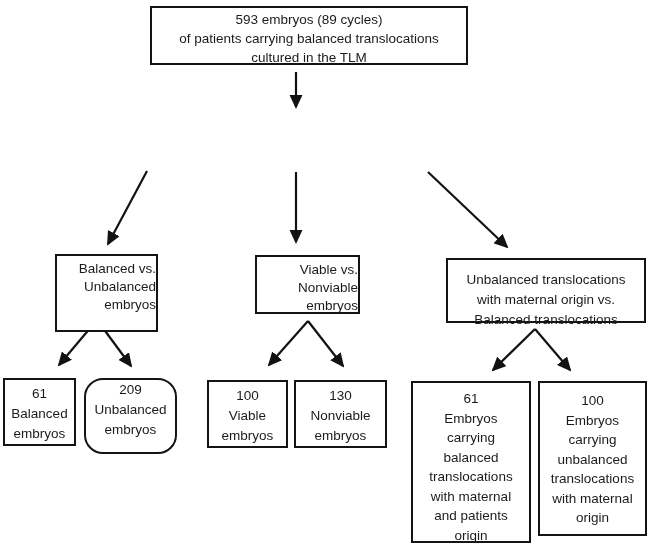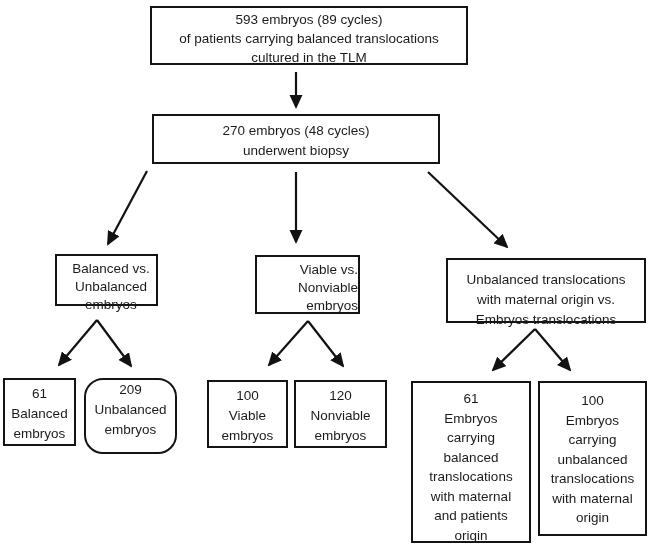--- a/index.html
+++ b/index.html
@@ -29,21 +29,21 @@
     border: 2px solid #141414;
     background: #ffffff;
     font-size: 13.5px;
     line-height: 19px;
     text-align: center;
   }
   .node .ln { white-space: nowrap; }
 
   .n-root         { left: 150px; top: 6px;   width: 318px; height: 59px;  padding-top: 2px; }
   .n-biopsy       { left: 152px; top: 114px; width: 288px; height: 50px;  padding-top: 5px; line-height: 20px; }
-  .n-balvs        { left: 55px;  top: 254px; width: 103px; height: 52px;  padding: 4px 0 0 9px;  text-align: center; line-height: 18px; }
+  .n-balvs        { left: 55px;  top: 254px; width: 103px; height: 78px;  padding: 4px 0 0 9px;  text-align: right; line-height: 18px; }
   .n-viavs        { left: 255px; top: 255px; width: 105px; height: 59px;  padding: 4px 0 0 15px; text-align: right; line-height: 18px; }
   .n-unbmat       { left: 446px; top: 258px; width: 200px; height: 65px;  padding-top: 10px; line-height: 20px; }
   .n-leaf61       { left: 3px;   top: 378px; width: 73px;  height: 68px;  padding-top: 4px; line-height: 20px; }
   .n-leaf209      { left: 84px;  top: 378px; width: 93px;  height: 76px;  padding-top: 0; line-height: 20px; border-radius: 19px; }
   .n-leaf100      { left: 207px; top: 380px; width: 81px;  height: 68px;  padding-top: 4px; line-height: 20px; }
   .n-leaf170      { left: 294px; top: 380px; width: 93px;  height: 68px;  padding-top: 4px; line-height: 20px; }
   .n-tall61       { left: 411px; top: 381px; width: 120px; height: 162px; padding-top: 6px; line-height: 19.5px; }
   .n-tall100      { left: 538px; top: 381px; width: 109px; height: 155px; padding-top: 8px; line-height: 19.5px; }
 </style>
 </head>
@@ -68,41 +68,37 @@
     <line x1="535" y1="329" x2="493" y2="370" stroke="#121212" stroke-width="2.2" marker-end="url(#ah)"></line>
     <line x1="535" y1="329" x2="570" y2="370" stroke="#121212" stroke-width="2.2" marker-end="url(#ah)"></line>
   </svg>
 
   <div class="node n-root">
     <div class="ln">593 embryos (89 cycles)</div>
     <div class="ln">of patients carrying balanced translocations</div>
     <div class="ln">cultured in the TLM</div>
   </div>
 
-  <div class="node n-biopsy">
-    <div class="ln">270 embryos (48 cycles)</div>
-    <div class="ln">underwent biopsy</div>
-  </div>
 
   <div class="node n-balvs">
     <div class="ln">Balanced vs.</div>
     <div class="ln">Unbalanced</div>
     <div class="ln">embryos</div>
   </div>
 
   <div class="node n-viavs">
     <div class="ln">Viable vs.</div>
     <div class="ln">Nonviable</div>
     <div class="ln">embryos</div>
   </div>
 
   <div class="node n-unbmat">
     <div class="ln">Unbalanced translocations</div>
     <div class="ln">with maternal origin vs.</div>
-    <div class="ln">Embryos translocations</div>
+    <div class="ln">Balanced translocations</div>
   </div>
 
   <div class="node n-leaf61">
     <div class="ln">61</div>
     <div class="ln">Balanced</div>
     <div class="ln">embryos</div>
   </div>
 
   <div class="node n-leaf209">
     <div class="ln">209</div>
@@ -110,21 +106,21 @@
     <div class="ln">embryos</div>
   </div>
 
   <div class="node n-leaf100">
     <div class="ln">100</div>
     <div class="ln">Viable</div>
     <div class="ln">embryos</div>
   </div>
 
   <div class="node n-leaf170">
-    <div class="ln">120</div>
+    <div class="ln">130</div>
     <div class="ln">Nonviable</div>
     <div class="ln">embryos</div>
   </div>
 
   <div class="node n-tall61">
     <div class="ln">61</div>
     <div class="ln">Embryos</div>
     <div class="ln">carrying</div>
     <div class="ln">balanced</div>
     <div class="ln">translocations</div>

